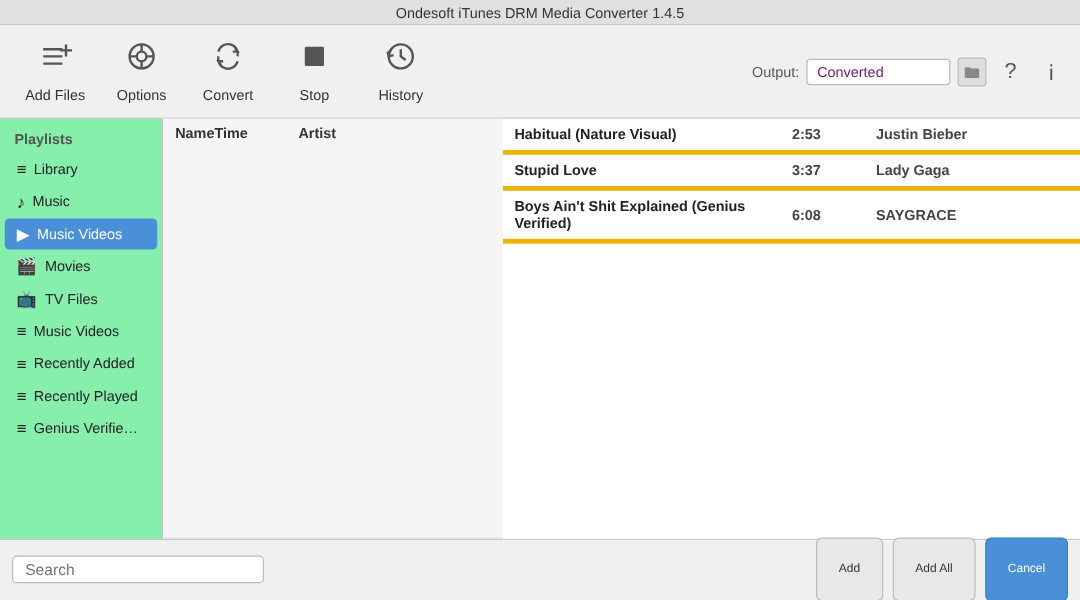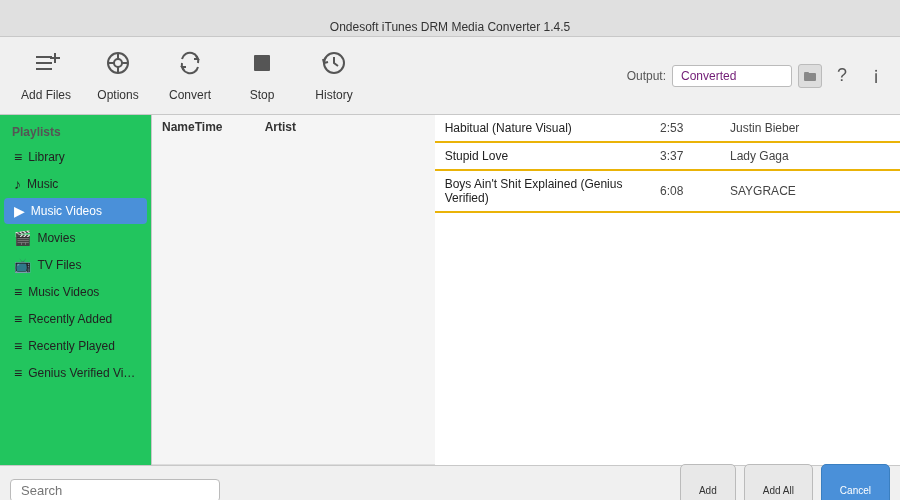--- a/index.html
+++ b/index.html
@@ -9,21 +9,21 @@
       font-family: -apple-system, BlinkMacSystemFont, "Segoe UI", Arial, sans-serif;
       font-size: 13px;
       background: #ececec;
       overflow: hidden;
     }
 
     
     #title-bar {
       background: #e0e0e0;
       text-align: center;
-      padding: 20px 0 2px;
+      padding: 4px 0 2px;
       font-size: 12px;
       color: #333;
       border-bottom: 1px solid #c8c8c8;
     }
 
     
     #toolbar {
       display: flex;
       align-items: center;
       background: #f0f0f0;
@@ -87,22 +87,22 @@
     }
 
     
     #main {
       display: flex;
       height: calc(500px - 78px - 22px - 50px);
     }
 
     
     #sidebar {
-      width: 152px;
-      background: #22c55e;
+      width: 136px;
+      background: #86efac;
       border-right: 1px solid #c8c8c8;
       overflow-y: auto;
       padding-top: 4px;
     }
     #sidebar-header {
       font-size: 12px;
       font-weight: 600;
       color: #555;
       padding: 6px 12px 4px;
     }
@@ -140,22 +140,23 @@
     }
     .col-name { flex: 1; font-weight: 600; color: #333; font-size: 12px; }
     .col-time { width: 70px; font-weight: 600; color: #333; font-size: 12px; }
     .col-artist { width: 160px; font-weight: 600; color: #333; font-size: 12px; }
 
     
     #table-body { flex: 1; overflow-y: auto; }
     .table-row {
       display: flex;
       padding: 6px 10px;
-      border-bottom: 2px solid #eab308;
-      align-items: center;
+      border-bottom: 4px solid #eab308;
+      align-items: center;
+      font-weight: bold;
     }
     .cell-name { flex: 1; color: #222; font-size: 12px; }
     .cell-time { width: 70px; color: #444; font-size: 12px; }
     .cell-artist { width: 160px; color: #444; font-size: 12px; }
 
     
     #bottom-bar {
       display: flex;
       align-items: center;
       background: #f0f0f0;

